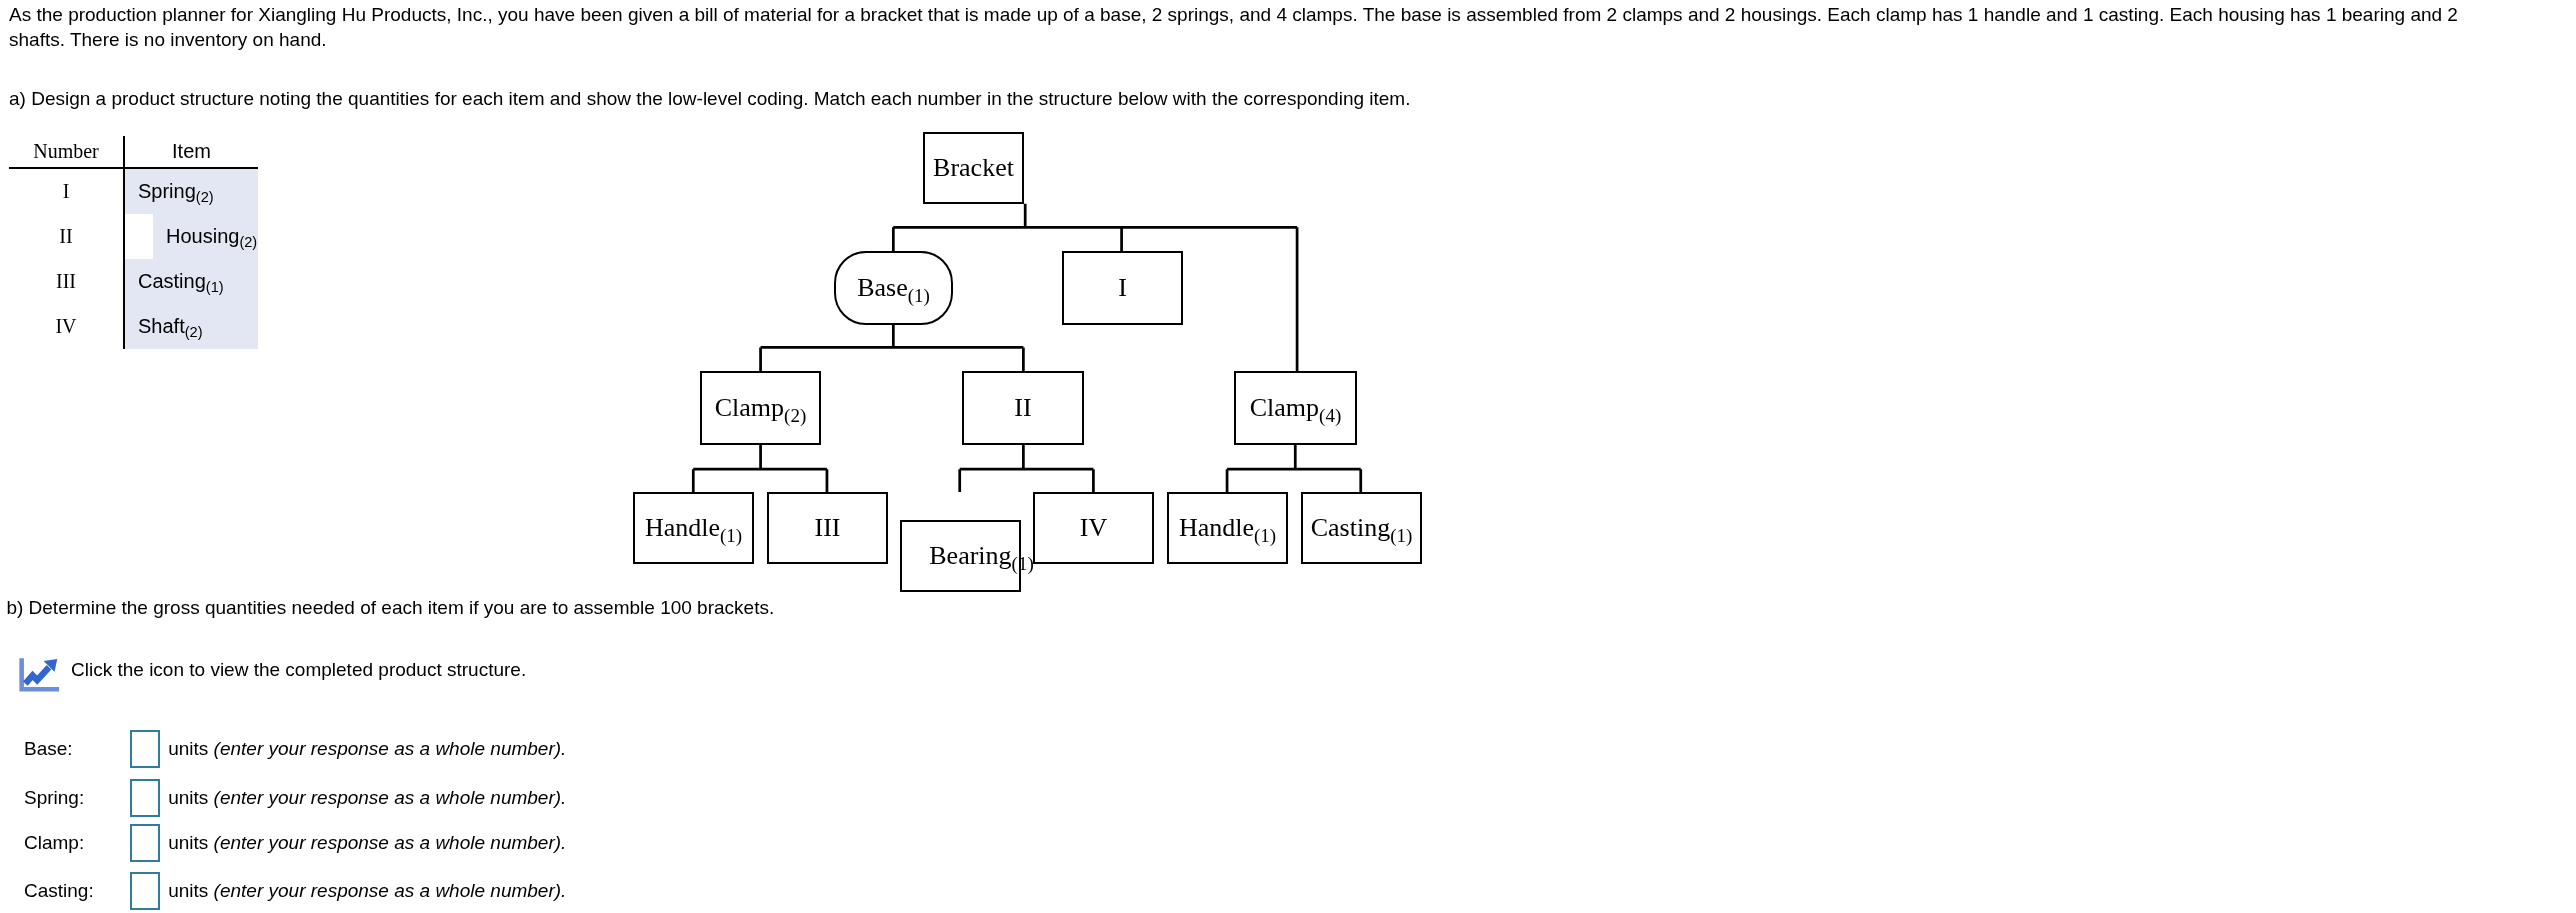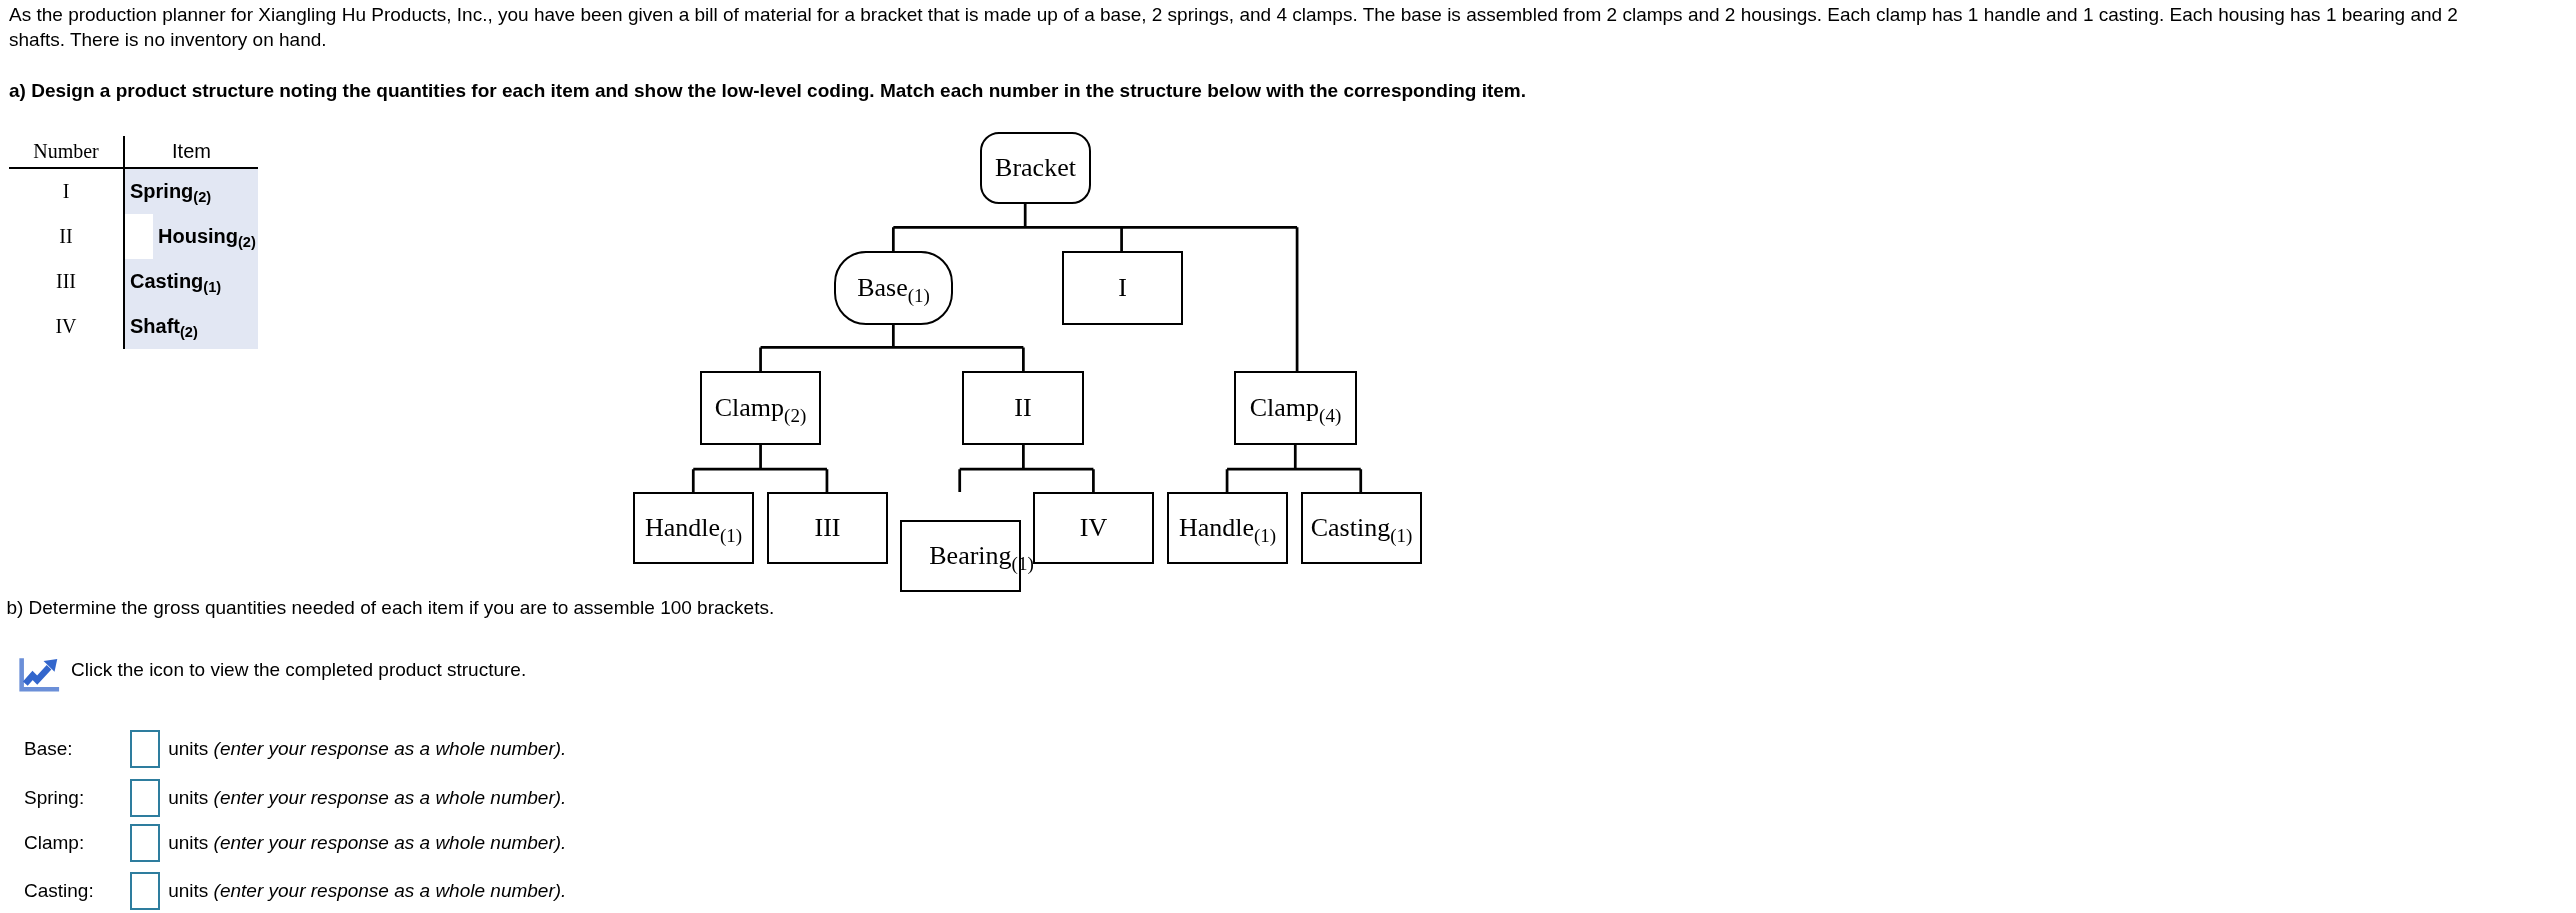--- a/index.html
+++ b/index.html
@@ -5,41 +5,41 @@
   html,body{margin:0;padding:0;background:#fff;}
   body{
     position:relative;
     width:2576px;height:913px;
     font-family:"Liberation Sans",sans-serif;
     font-size:19px;color:#000;
     overflow:hidden;
   }
   .abs{position:absolute;}
   .intro{left:9px;top:1.8px;width:2492px;line-height:25.5px;}
-  .part-a{left:9px;top:80px;width:2492px;font-weight:bold;}
+  .part-a{left:9px;top:88px;width:2492px;}
   .part-b{left:6.4px;top:597px;width:1819px;}
 
   
   .bom-table{left:9px;top:136px;display:grid;grid-template-columns:116px 133px;font-size:20px;}
   .bom-table .hcell{height:31px;display:flex;align-items:center;justify-content:center;border-bottom:2.7px solid #000;}
   .bom-table .num-col{border-right:2.7px solid #000;font-family:Liberation Serif, serif;}
   .bom-table .cell{height:45px;display:flex;align-items:center;}
   .bom-table .num{justify-content:center;}
-  .bom-table .item{padding-left:5px;font-weight:bold;}
+  .bom-table .item{padding-left:13px;}
   .sub{font-size:14.6px;position:relative;top:5.5px;}
 
   
   .diagram-lines{left:0;top:0;width:2576px;height:913px;pointer-events:none;}
   .node{
     border:2.7px solid #000;background:#fff;box-sizing:border-box;
     display:flex;align-items:center;justify-content:center;
     font-family:"Liberation Serif",serif;font-size:26px;white-space:nowrap;
   }
   .node .nsub{font-size:19px;position:relative;top:8.2px;}
-  .n-bracket{left:980px;top:132px;width:111px;height:72px;border-radius:19px;}
+  .n-bracket{left:923px;top:132px;width:101px;height:72px;}
   .n-base   {left:834px; top:251px;width:119px;height:74px;border-radius:32px;}
   .n-roman1 {left:1062px;top:251px;width:121px;height:74px;}
   .n-clamp2 {left:700px; top:371px;width:121px;height:74px;}
   .n-roman2 {left:962px;top:371px;width:122px;height:74px;}
   .n-clamp4 {left:1234px;top:371px;width:123px;height:74px;}
   .n-handle1{left:633px; top:492px;width:121px;height:72px;}
   .n-roman3 {left:767px; top:492px;width:121px;height:72px;}
   .n-bearing{left:900px; top:520px;width:121px;height:72px;padding-left:42px;}
   .n-roman4 {left:1033px;top:492px;width:121px;height:72px;}
   .n-handle2{left:1167px;top:492px;width:121px;height:72px;}

